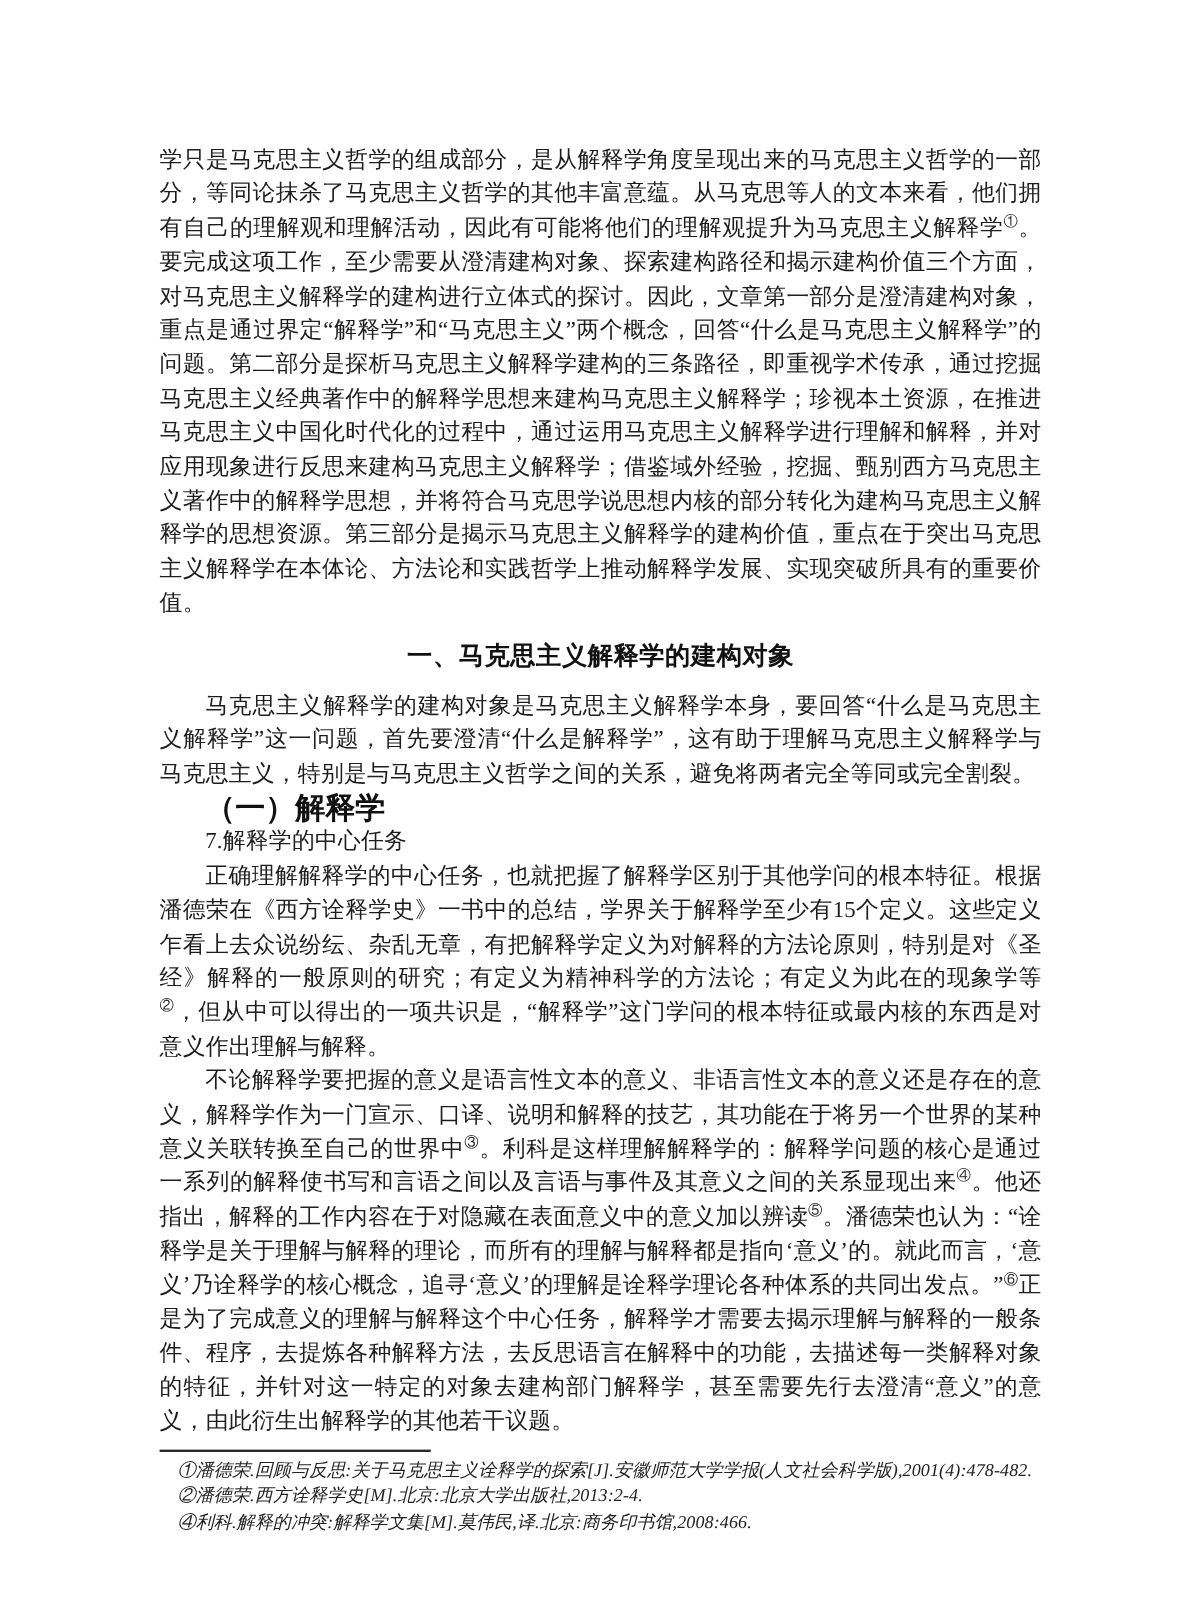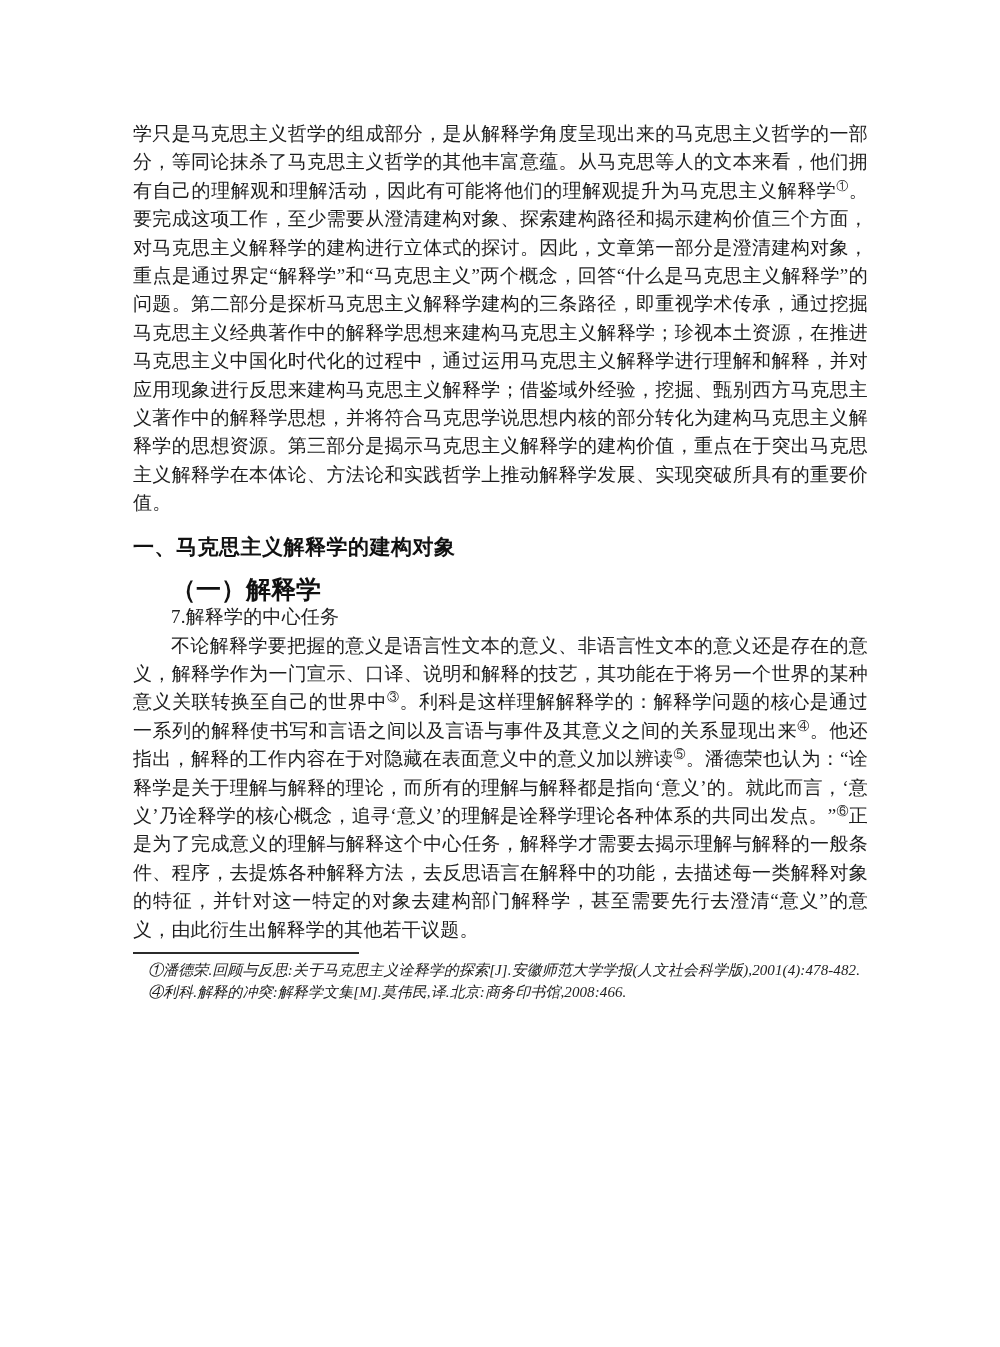--- a/index.html
+++ b/index.html
@@ -34,21 +34,21 @@
   p.indent { text-indent: 38px; }
   sup {
     font-size: 12px;
     line-height: 0;
     vertical-align: super;
   }
   h2.section-heading {
     margin: 0;
     height: 57px;
     line-height: 57px;
-    text-align: left;
+    text-align: center;
     font-family: "Liberation Sans", "DejaVu Sans", sans-serif;
     font-weight: 700;
     font-size: 21px;
     color: #111;
     letter-spacing: 0.5px;
   }
   h3.subsection-heading {
     margin: 0;
     font-family: "Liberation Sans", "DejaVu Sans", sans-serif;
     font-weight: 700;
@@ -80,29 +80,32 @@
 </head>
 <body>
 
 <div class="page">
   <div class="content">
 
     <p class="body-text">学只是马克思主义哲学的组成部分，是从解释学角度呈现出来的马克思主义哲学的一部分，等同论抹杀了马克思主义哲学的其他丰富意蕴。从马克思等人的文本来看，他们拥有自己的理解观和理解活动，因此有可能将他们的理解观提升为马克思主义解释学<sup>①</sup>。要完成这项工作，至少需要从澄清建构对象、探索建构路径和揭示建构价值三个方面，对马克思主义解释学的建构进行立体式的探讨。因此，文章第一部分是澄清建构对象，重点是通过界定“解释学”和“马克思主义”两个概念，回答“什么是马克思主义解释学”的问题。第二部分是探析马克思主义解释学建构的三条路径，即重视学术传承，通过挖掘马克思主义经典著作中的解释学思想来建构马克思主义解释学；珍视本土资源，在推进马克思主义中国化时代化的过程中，通过运用马克思主义解释学进行理解和解释，并对应用现象进行反思来建构马克思主义解释学；借鉴域外经验，挖掘、甄别西方马克思主义著作中的解释学思想，并将符合马克思学说思想内核的部分转化为建构马克思主义解释学的思想资源。第三部分是揭示马克思主义解释学的建构价值，重点在于突出马克思主义解释学在本体论、方法论和实践哲学上推动解释学发展、实现突破所具有的重要价值。</p>
 
     <h2 class="section-heading">一、马克思主义解释学的建构对象</h2>
 
+    <p class="body-text indent">马克思主义解释学的建构对象是马克思主义解释学本身，要回答“什么是马克思主义解释学”这一问题，首先要澄清“什么是解释学”，这有助于理解马克思主义解释学与马克思主义，特别是与马克思主义哲学之间的关系，避免将两者完全等同或完全割裂。</p>
 
     <h3 class="subsection-heading">（一）解释学</h3>
 
     <p class="body-text indent">7.解释学的中心任务</p>
 
+    <p class="body-text indent">正确理解解释学的中心任务，也就把握了解释学区别于其他学问的根本特征。根据潘德荣在《西方诠释学史》一书中的总结，学界关于解释学至少有15个定义。这些定义乍看上去众说纷纭、杂乱无章，有把解释学定义为对解释的方法论原则，特别是对《圣经》解释的一般原则的研究；有定义为精神科学的方法论；有定义为此在的现象学等<sup>②</sup>，但从中可以得出的一项共识是，“解释学”这门学问的根本特征或最内核的东西是对意义作出理解与解释。</p>
 
     <p class="body-text indent">不论解释学要把握的意义是语言性文本的意义、非语言性文本的意义还是存在的意义，解释学作为一门宣示、口译、说明和解释的技艺，其功能在于将另一个世界的某种意义关联转换至自己的世界中<sup>③</sup>。利科是这样理解解释学的：解释学问题的核心是通过一系列的解释使书写和言语之间以及言语与事件及其意义之间的关系显现出来<sup>④</sup>。他还指出，解释的工作内容在于对隐藏在表面意义中的意义加以辨读<sup>⑤</sup>。潘德荣也认为：“诠释学是关于理解与解释的理论，而所有的理解与解释都是指向‘意义’的。就此而言，‘意义’乃诠释学的核心概念，追寻‘意义’的理解是诠释学理论各种体系的共同出发点。”<sup>⑥</sup>正是为了完成意义的理解与解释这个中心任务，解释学才需要去揭示理解与解释的一般条件、程序，去提炼各种解释方法，去反思语言在解释中的功能，去描述每一类解释对象的特征，并针对这一特定的对象去建构部门解释学，甚至需要先行去澄清“意义”的意义，由此衍生出解释学的其他若干议题。</p>
 
     <div class="footnote-divider"></div>
 
     <ul class="footnotes">
       <li>①潘德荣.回顾与反思:关于马克思主义诠释学的探索[J].安徽师范大学学报(人文社会科学版),2001(4):478-482.</li>
+      <li>②潘德荣.西方诠释学史[M].北京:北京大学出版社,2013:2-4.</li>
       <li>④利科.解释的冲突:解释学文集[M].莫伟民,译.北京:商务印书馆,2008:466.</li>
     </ul>
 
   </div>
 </div>
 
 </body></html>

